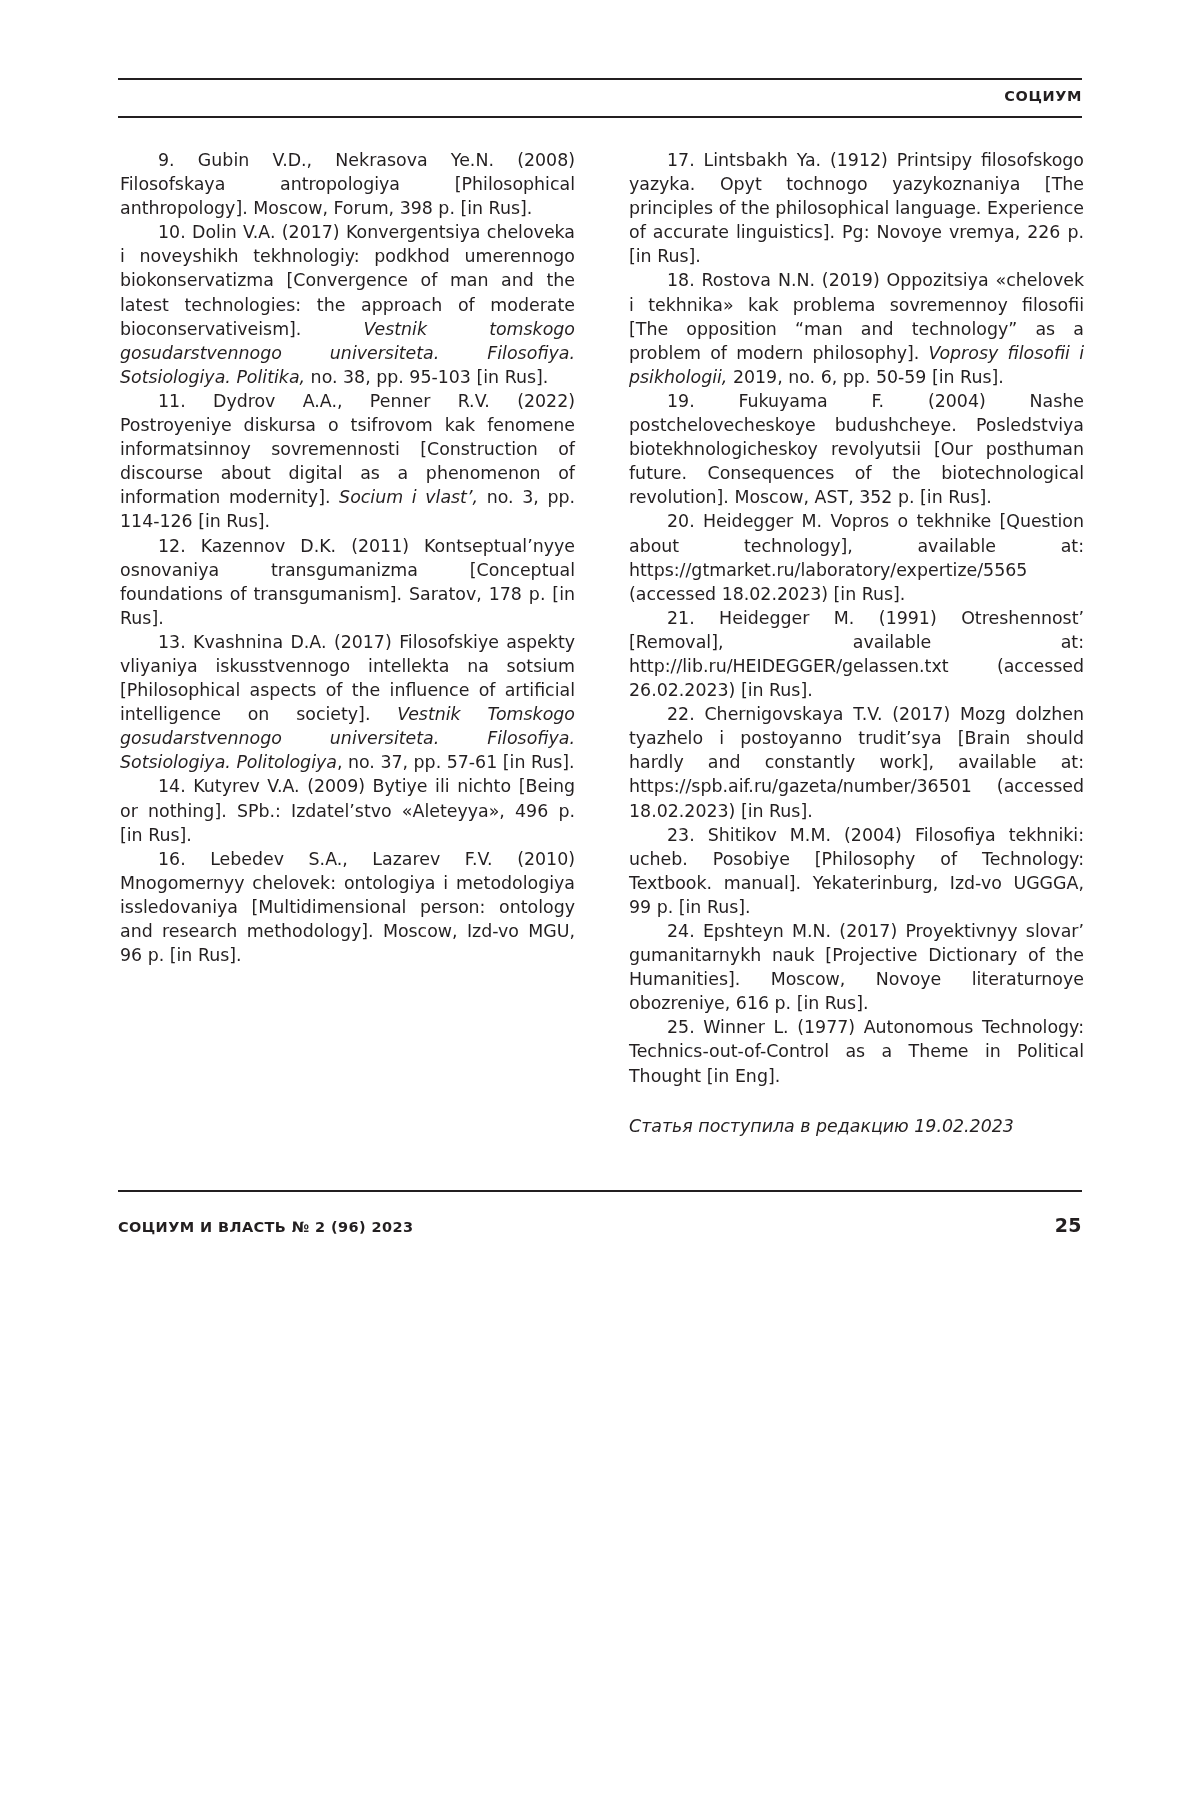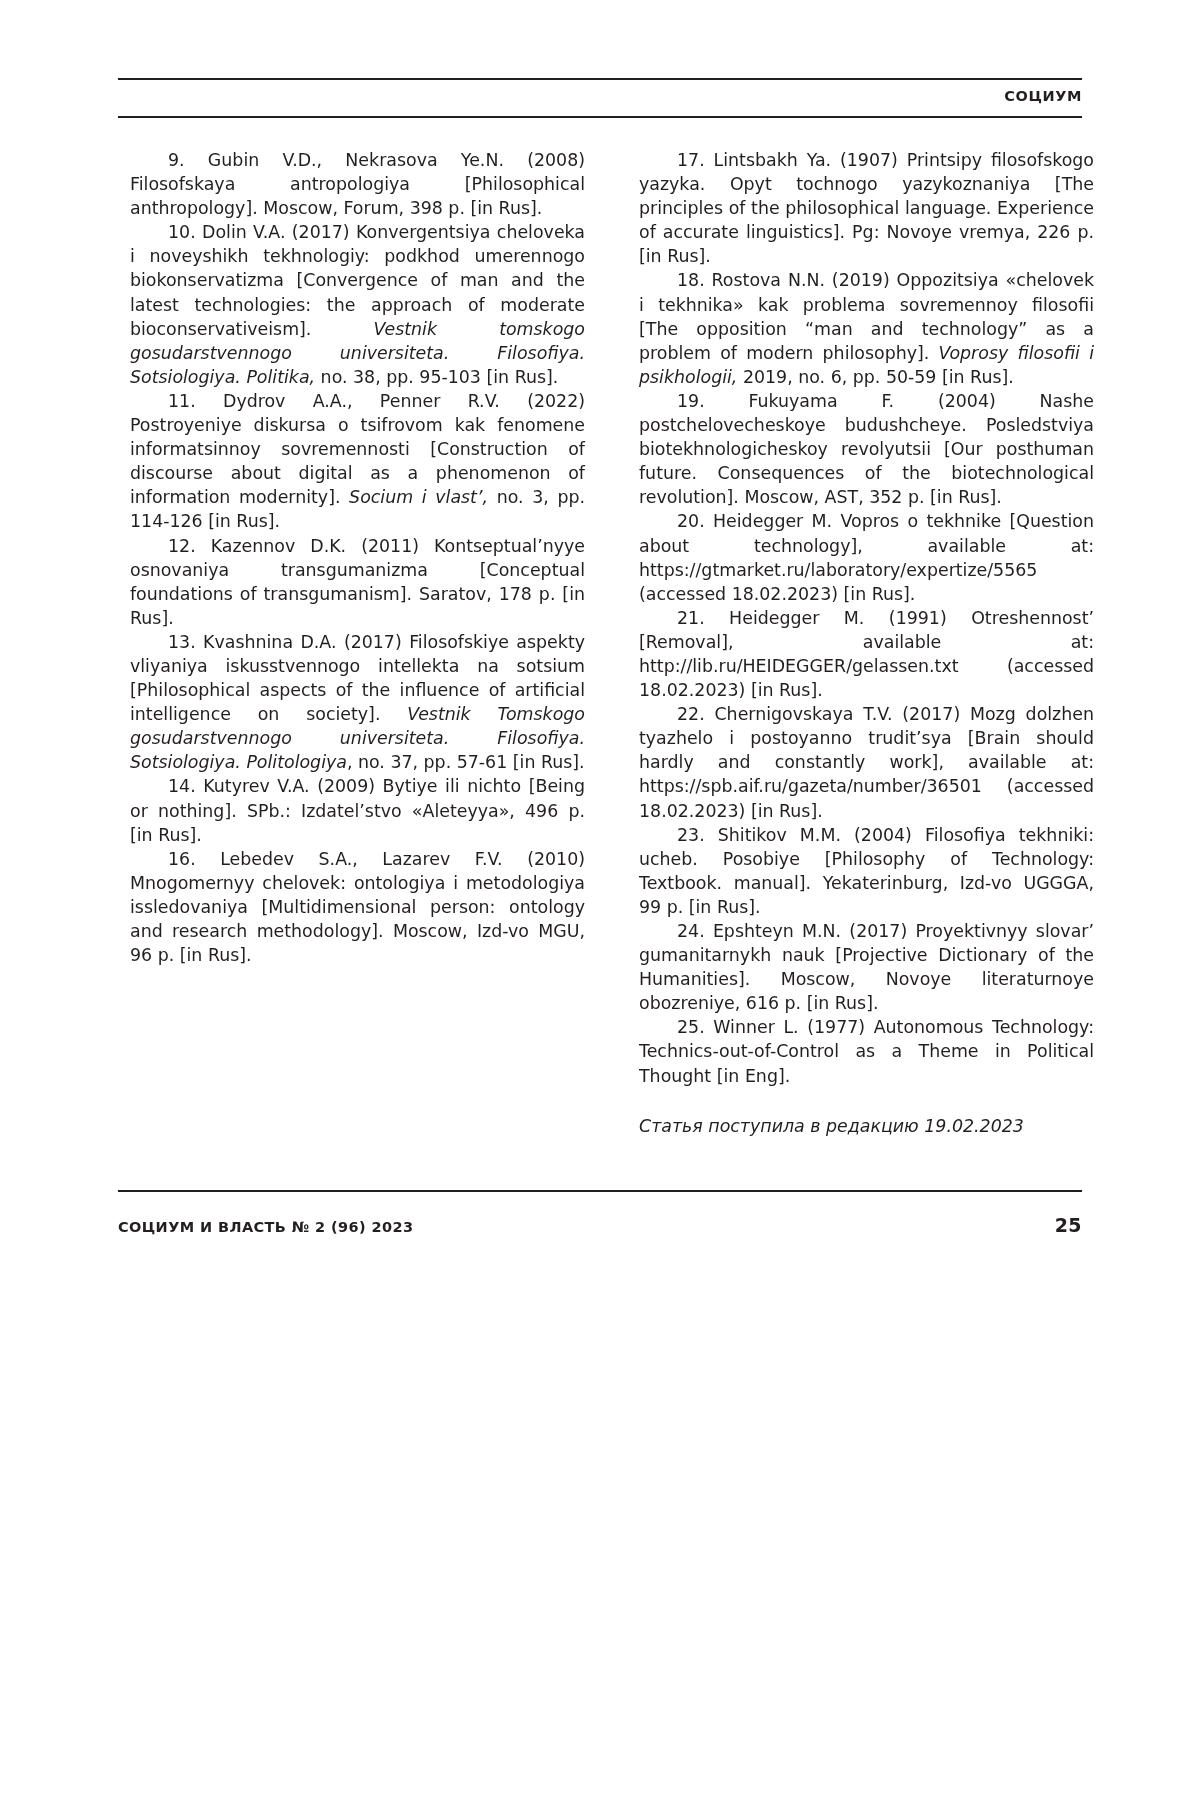--- a/index.html
+++ b/index.html
@@ -38,21 +38,21 @@
     top: 10px;
     font-size: 14.5px;
     font-weight: bold;
     letter-spacing: 0.6px;
     color: #231f20;
     text-align: right;
   }
   
   .columns {
     position: absolute;
-    left: 130px;
+    left: 120px;
     top: 148px;
     width: 964px;
     display: flex;
     justify-content: space-between;
     gap: 21px;
   }
   .col {
     width: 455px;
   }
   .col p {
@@ -119,25 +119,25 @@
       <p>9. Gubin V.D., Nekrasova Ye.N. (2008) Filosofskaya antropologiya [Philosophical anthropology]. Moscow, Forum, 398 p. [in Rus].</p>
       <p>10. Dolin V.A. (2017) Konvergentsiya cheloveka i noveyshikh tekhnologiy: podkhod umerennogo biokonservatizma [Convergence of man and the latest technologies: the approach of moderate bioconservativeism]. <i>Vestnik tomskogo gosudarstvennogo universiteta. Filosofiya. Sotsiologiya. Politika,</i> no. 38, pp. 95-103 [in Rus].</p>
       <p>11. Dydrov A.A., Penner R.V. (2022) Postroyeniye diskursa o tsifrovom kak fenomene informatsinnoy sovremennosti [Construction of discourse about digital as a phenomenon of information modernity]. <i>Socium i vlast’,</i> no. 3, pp. 114-126 [in Rus].</p>
       <p>12. Kazennov D.K. (2011) Kontseptual’nyye osnovaniya transgumanizma [Conceptual foundations of transgumanism]. Saratov, 178 p. [in Rus].</p>
       <p>13. Kvashnina D.A. (2017) Filosofskiye aspekty vliyaniya iskusstvennogo intellekta na sotsium [Philosophical aspects of the influence of artificial intelligence on society]. <i>Vestnik Tomskogo gosudarstvennogo universiteta. Filosofiya. Sotsiologiya. Politologiya</i>, no. 37, pp. 57-61 [in Rus].</p>
       <p>14. Kutyrev V.A. (2009) Bytiye ili nichto [Being or nothing]. SPb.: Izdatel’stvo «Aleteyya», 496 p. [in Rus].</p>
       <p>16. Lebedev S.A., Lazarev F.V. (2010) Mnogomernyy chelovek: ontologiya i metodologiya issledovaniya [Multidimensional person: ontology and research methodology]. Moscow, Izd-vo MGU, 96 p. [in Rus].</p>
     </div>
 
     <div class="col">
-      <p>17. Lintsbakh Ya. (1907) Printsipy filosofskogo yazyka. Opyt tochnogo yazykoznaniya [The principles of the philosophical language. Experience of accurate linguistics]. Pg: Novoye vremya, 226 p. [in Rus].</p>
+      <p>17. Lintsbakh Ya. (1912) Printsipy filosofskogo yazyka. Opyt tochnogo yazykoznaniya [The principles of the philosophical language. Experience of accurate linguistics]. Pg: Novoye vremya, 226 p. [in Rus].</p>
       <p>18. Rostova N.N. (2019) Oppozitsiya «chelovek i tekhnika» kak problema sovremennoy filosofii [The opposition “man and technology” as a problem of modern philosophy]. <i>Voprosy filosofii i psikhologii,</i> 2019, no. 6, pp. 50-59 [in Rus].</p>
       <p>19. Fukuyama F. (2004) Nashe postchelovecheskoye budushcheye. Posledstviya biotekhnologicheskoy revolyutsii [Our posthuman future. Consequences of the biotechnological revolution]. Moscow, AST, 352 p. [in Rus].</p>
       <p>20. Heidegger M. Vopros o tekhnike [Question about technology], available at: https://gtmarket.ru/laboratory/expertize/5565 (accessed 18.02.2023) [in Rus].</p>
-      <p>21. Heidegger M. (1991) Otreshennost’ [Removal], available at: http://lib.ru/HEIDEGGER/gelassen.txt (accessed 18.02.2023) [in Rus].</p>
+      <p>21. Heidegger M. (1991) Otreshennost’ [Removal], available at: http://lib.ru/HEIDEGGER/gelassen.txt (accessed 26.02.2023) [in Rus].</p>
       <p>22. Chernigovskaya T.V. (2017) Mozg dolzhen tyazhelo i postoyanno trudit’sya [Brain should hardly and constantly work], available at: https://spb.aif.ru/gazeta/number/36501 (accessed 18.02.2023) [in Rus].</p>
       <p>23. Shitikov M.M. (2004) Filosofiya tekhniki: ucheb. Posobiye [Philosophy of Technology: Textbook. manual]. Yekaterinburg, Izd-vo UGGGA, 99 p. [in Rus].</p>
       <p>24. Epshteyn M.N. (2017) Proyektivnyy slovar’ gumanitarnykh nauk [Projective Dictionary of the Humanities]. Moscow, Novoye literaturnoye obozreniye, 616 p. [in Rus].</p>
       <p>25. Winner L. (1977) Autonomous Technology: Technics-out-of-Control as a Theme in Political Thought [in Eng].</p>
       <div class="sig">Статья поступила в редакцию 19.02.2023</div>
     </div>
 
   </div>
 
   <div class="footer">

